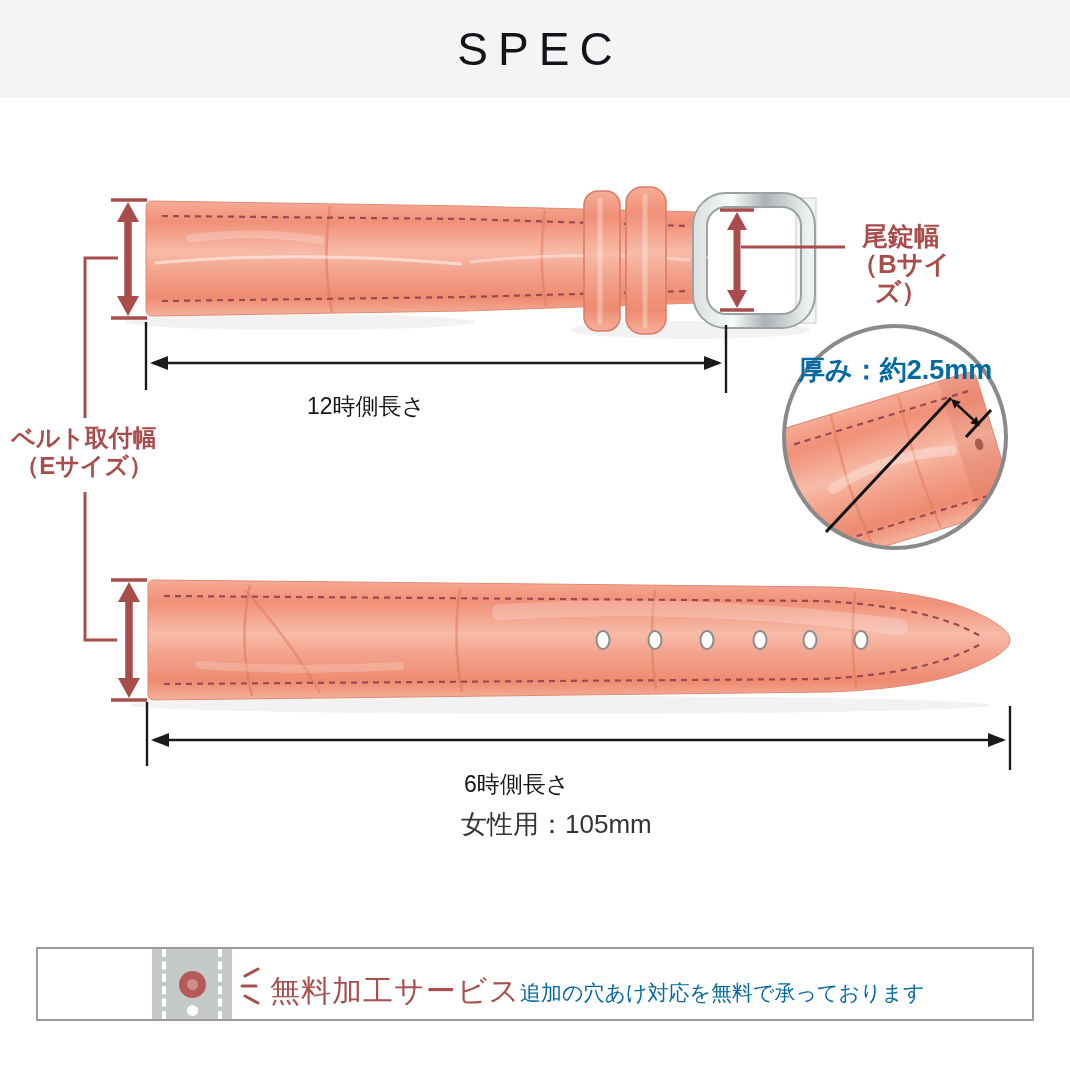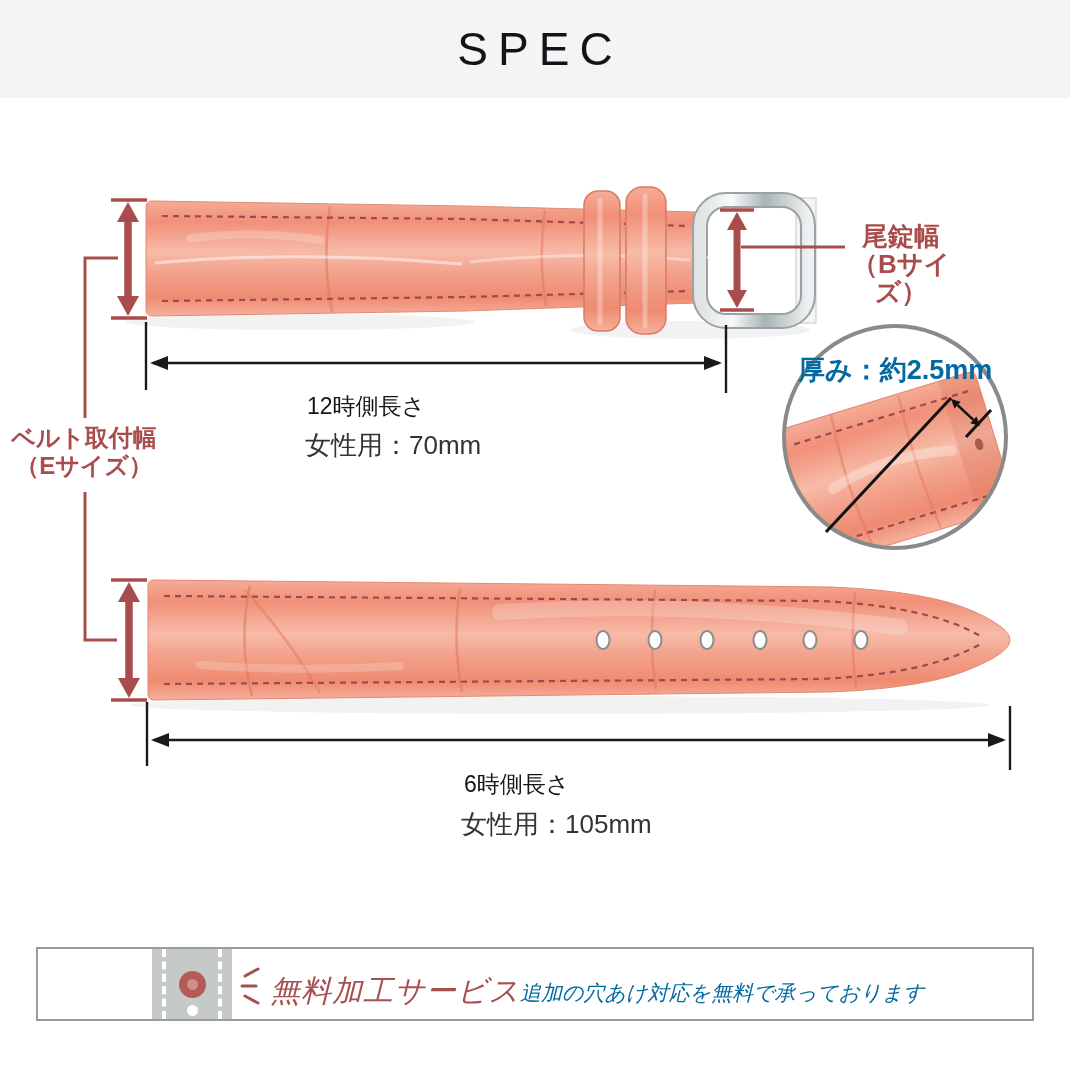--- a/index.html
+++ b/index.html
@@ -20,21 +20,21 @@
   .dim-title{font-size:23px;font-weight:normal;color:#151515;}
   .dim-value{font-size:26px;font-weight:400;color:#333333;}
   .lbl-len12-title{left:307px;top:391px;}
   .lbl-len12-value{left:305px;top:428px;}
   .lbl-len6-title{left:464px;top:769px;}
   .lbl-len6-value{left:461px;top:807px;}
   .lbl-thickness{left:798px;top:352px;width:196px;text-align:left;
                  font-size:27px;font-weight:600;color:#0369a1;}
   
   .banner{left:36px;top:947px;width:998px;height:74px;border:2px solid #9b9b9b;
-          background:#ffffff;box-sizing:border-box;font-style:italic;}
+          background:#ffffff;box-sizing:border-box;}
   .banner-strip{position:absolute;left:114px;top:0;width:80px;height:100%;background:#c5cac6;}
   .dash-line{position:absolute;top:0;height:100%;width:0;border-left:4px dashed #ffffff;}
   .banner-hole-outer{position:absolute;left:27px;top:22px;width:27px;height:27px;
           border-radius:50%;background:#b25b58;}
   .banner-hole-inner{position:absolute;left:8px;top:8px;width:11px;height:11px;
           border-radius:50%;background:#d18d88;}
   .banner-hole-small{position:absolute;left:35px;top:56px;width:11px;height:11px;
           border-radius:50%;background:#ffffff;}
   .banner-title{position:absolute;left:232px;top:26px;font-size:30px;color:#a84f4f;
           line-height:32px;letter-spacing:1px;}
@@ -202,21 +202,20 @@
     <div>尾錠幅</div>
     <div>（Bサイズ）</div>
   </div>
 
   <div class="abs red-label lbl-attach">
     <div>ベルト取付幅</div>
     <div>（Eサイズ）</div>
   </div>
 
   <div class="abs dim-title lbl-len12-title">12時側長さ</div>
-  <div class="abs dim-value lbl-len12-value">女性用：70mm</div>
 
   <div class="abs lbl-thickness">厚み：約2.5mm</div>
 
   <div class="abs dim-title lbl-len6-title">6時側長さ</div>
   <div class="abs dim-value lbl-len6-value">女性用：105mm</div>
 
   <div class="abs banner">
     <div class="banner-strip">
       <div class="dash-line" style="left:10px;"></div>
       <div class="dash-line" style="left:66px;"></div>

